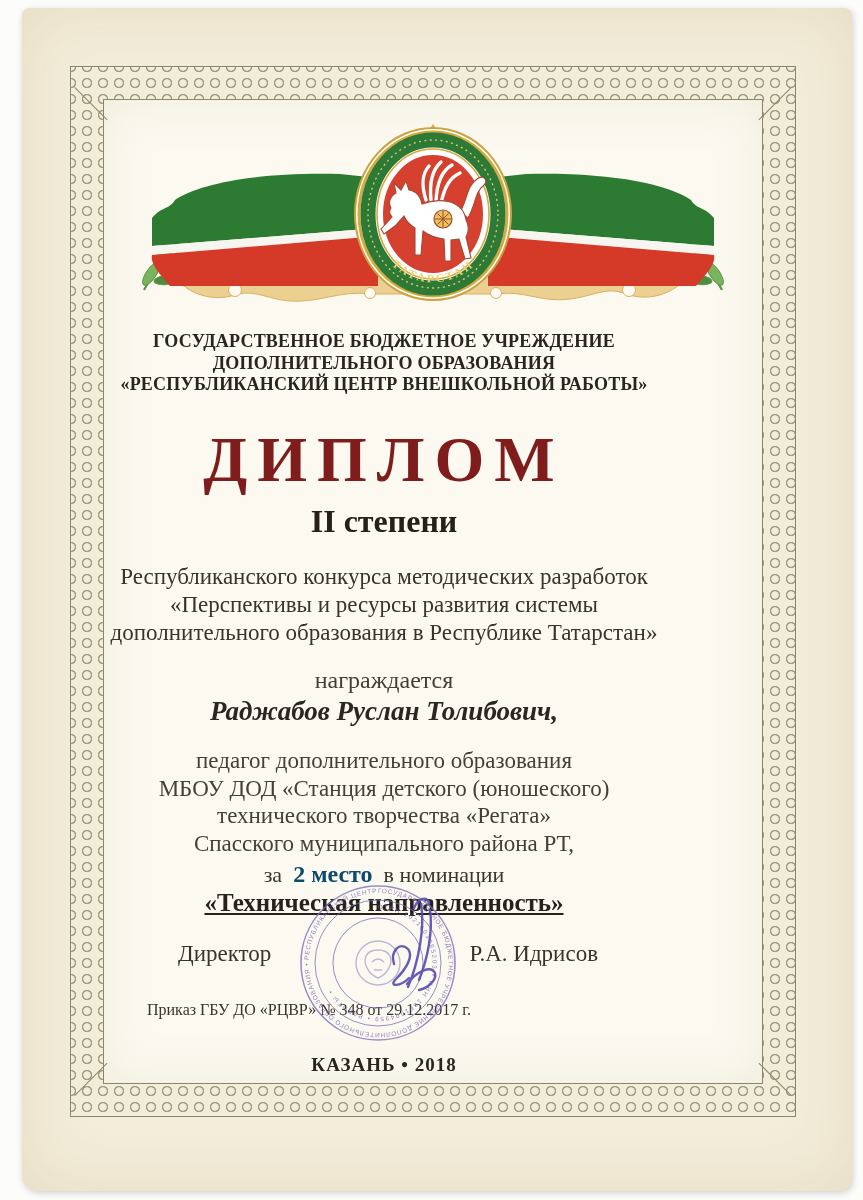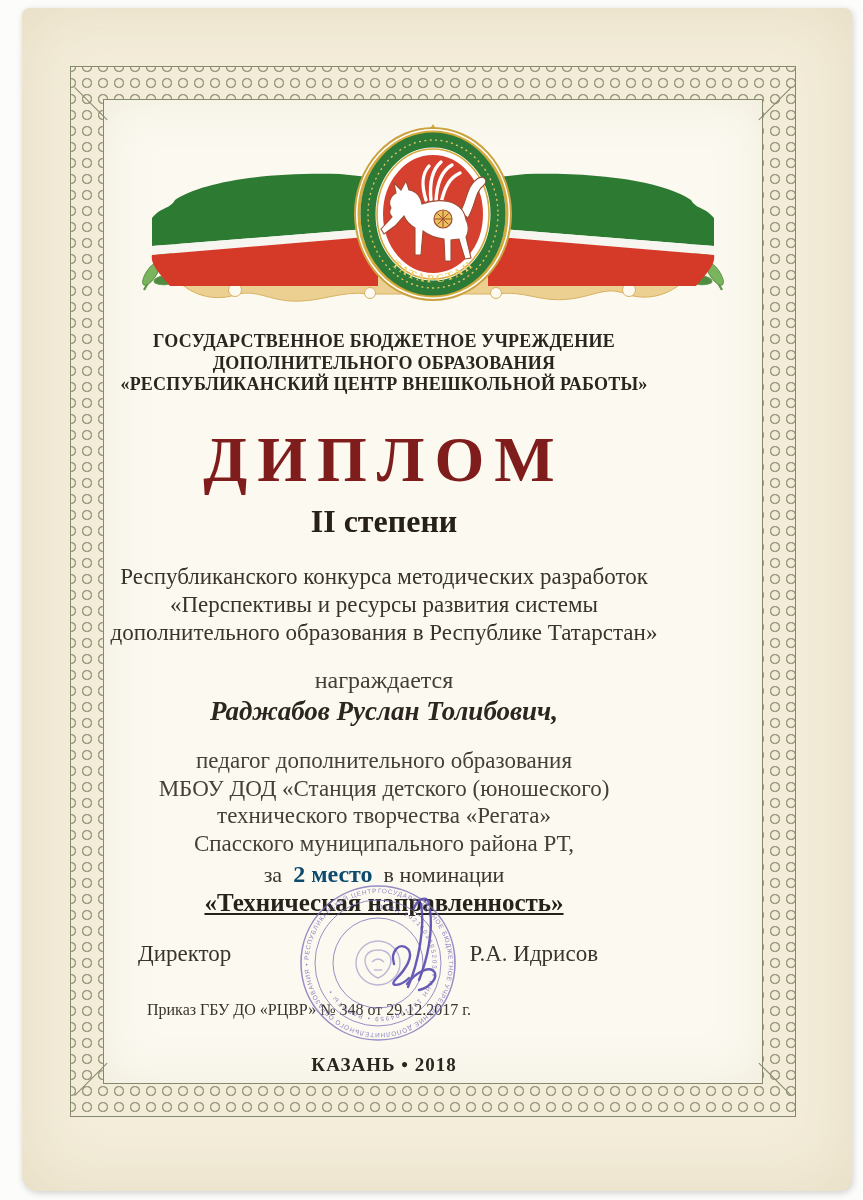--- a/index.html
+++ b/index.html
@@ -25,21 +25,21 @@
   .diploma{top:420px;font-size:64px;font-weight:bold;line-height:80px;letter-spacing:10px;color:#7f1d1d;}
   .degree{top:503px;font-size:32px;font-weight:bold;line-height:36px;color:#262019;}
   .competition{top:555px;font-size:23px;line-height:28px;color:#39332c;margin-top:8px;}
   .awarded{top:667px;font-size:24px;color:#443e36;}
   .recipient{top:696px;font-size:27px;font-weight:bold;font-style:italic;color:#2b2620;}
   .details{top:747px;font-size:23px;line-height:27.5px;color:#453f37;}
   .awardline{top:861px;font-size:22px;color:#3c362e;}
   .awardline .place{font-weight:bold;font-size:24px;color:#0c4a6e;}
   .nomination{top:889px;font-size:25px;font-weight:bold;color:#27221c;text-decoration:underline;}
   .dirrow{top:941px;font-size:23px;color:#39332c;display:flex;justify-content:space-between;
-          box-sizing:border-box;padding:0 100px 0 68px;}
+          box-sizing:border-box;padding:0 100px 0 108px;}
   .order{position:absolute;left:147px;top:1001px;font-size:16px;color:#39332c;z-index:3;text-align:left;}
   .footer{top:1054px;font-size:19px;font-weight:bold;letter-spacing:1px;color:#29251f;}
   .emblem-svg{position:absolute;left:138px;top:122px;z-index:3;}
   .stamp-svg{position:absolute;left:278px;top:866px;z-index:4;}
 </style>
 </head>
 <body>
 
 <div class="page">
   <div class="paper"></div>

